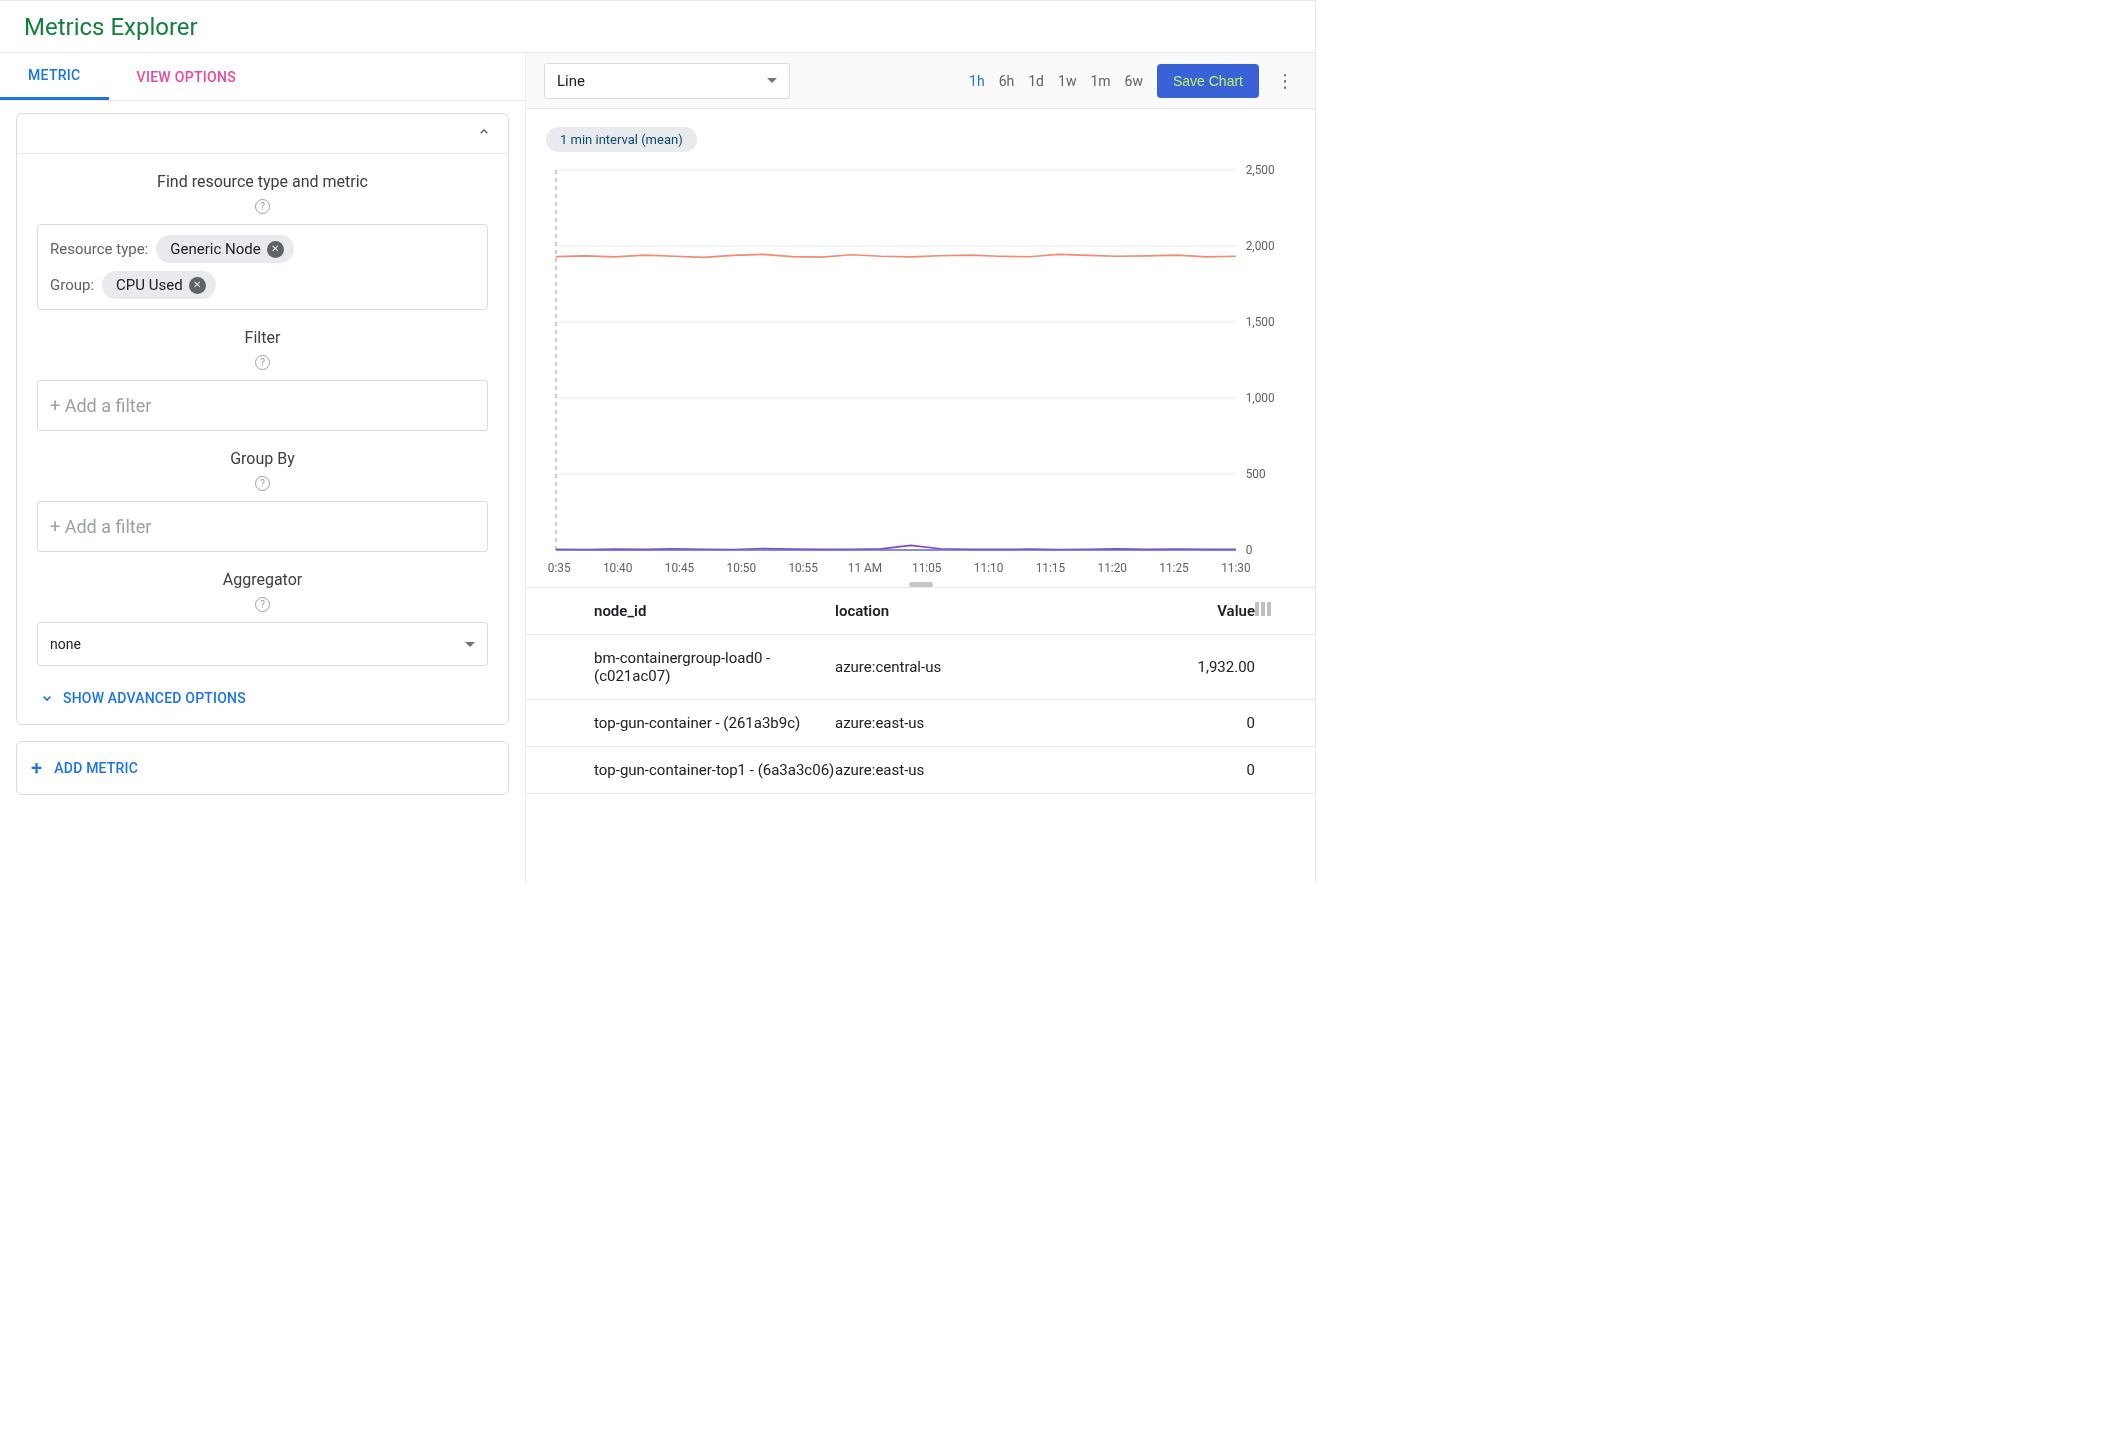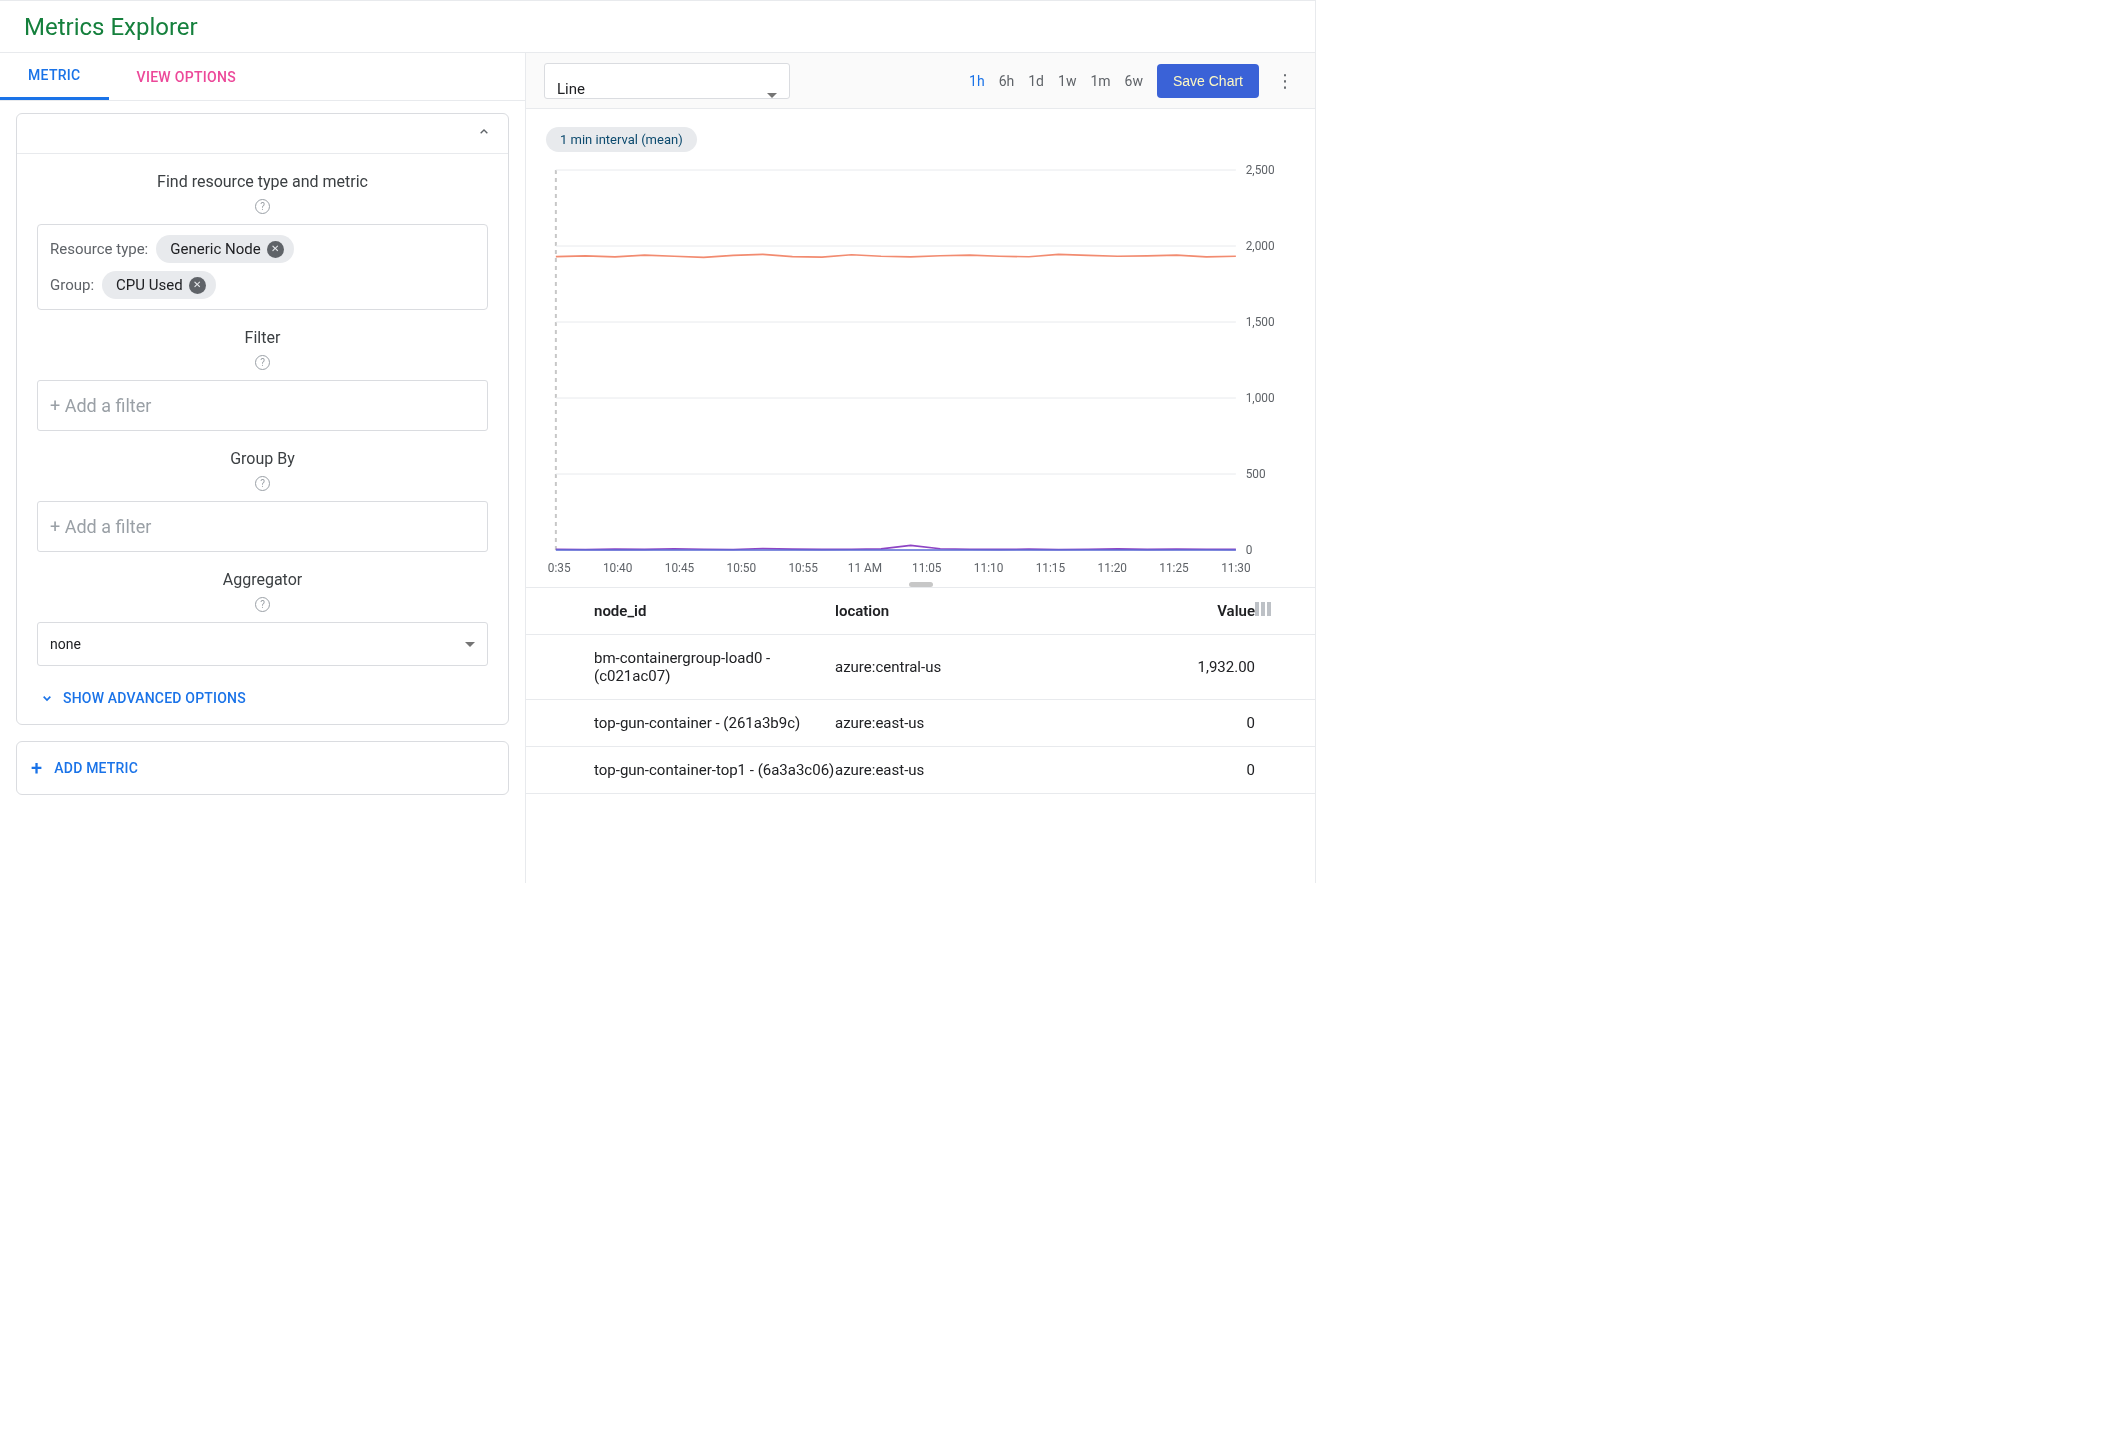--- a/index.html
+++ b/index.html
@@ -26,26 +26,26 @@
   .chip { display: inline-flex; align-items: center; gap: 6px; background: #e8eaed; color: #202124; border-radius: 16px; padding: 5px 10px 5px 14px; font-size: 15px; }
   .chip .x { width: 17px; height: 17px; border-radius: 50%; background: #5f6368; color: #e8eaed; display: inline-flex; align-items: center; justify-content: center; font-size: 10px; line-height: 1; cursor: pointer; }
   .input-box { border: 1px solid #dadce0; border-radius: 3px; padding: 14px 12px; color: #9aa0a6; font-size: 18px; margin-bottom: 18px; cursor: text; }
   .select-box { border: 1px solid #dadce0; border-radius: 3px; padding: 13px 12px; color: #202124; font-size: 14px; margin-bottom: 18px; display: flex; align-items: center; justify-content: space-between; cursor: pointer; }
   .caret { width: 0; height: 0; border-left: 5px solid transparent; border-right: 5px solid transparent; border-top: 5px solid #757575; }
   .adv { display: flex; align-items: center; gap: 8px; color: #1a73e8; font-weight: 500; letter-spacing: 0.2px; cursor: pointer; padding: 6px 2px 10px; }
   .add-metric { border: 1px solid #dadce0; border-radius: 6px; padding: 16px 14px; display: flex; align-items: center; gap: 12px; color: #1a73e8; font-weight: 500; letter-spacing: 0.2px; cursor: pointer; }
   .plus { font-size: 20px; line-height: 1; color: #1a73e8; }
   .main { flex: 1; display: flex; flex-direction: column; }
   .toolbar { height: 56px; border-bottom: 1px solid #e8eaed; display: flex; align-items: center; gap: 14px; padding: 0 18px; background: #fafafa; }
-  .ct-select { width: 246px; height: 36px; background: #fff; border: 1px solid #dadce0; border-radius: 3px; display: flex; align-items: flex-end; justify-content: space-between; padding: 0 12px; font-size: 15px; cursor: pointer; }
+  .ct-select { width: 246px; height: 36px; background: #fff; border: 1px solid #dadce0; border-radius: 3px; display: flex; align-items: center; justify-content: space-between; padding: 0 12px; font-size: 15px; cursor: pointer; }
   .spacer { flex: 1; }
   .range { display: flex; gap: 14px; }
   .range span { font-size: 14px; color: #5f6368; cursor: pointer; text-align: right; }
   .range span.active { color: #1a73e8; }
-  .save-btn { background: #3a62d7; color: #fef9c3; border: none; border-radius: 4px; padding: 9px 16px; font-size: 14px; cursor: pointer; }
+  .save-btn { background: #3a62d7; color: #bef264; border: none; border-radius: 4px; padding: 9px 16px; font-size: 14px; cursor: pointer; }
   .kebab { width: 24px; text-align: center; color: #5f6368; cursor: pointer; font-size: 18px; }
   .chart-area { padding: 18px 20px 0; position: relative; }
   .interval-chip { display: inline-block; background: #e8eaed; color: #0c4a6e; border-radius: 14px; padding: 5px 14px; font-size: 13px; }
   .chart { position: relative; height: 420px; margin-top: 8px; }
   .chart svg { width: 100%; height: 100%; }
   .drag-handle { width: 24px; height: 5px; border-radius: 3px; background: #c7c7c7; margin: 2px auto 0; }
   .legend { border-top: 1px solid #e8eaed; }
   .legend-head, .legend-row { display: grid; grid-template-columns: 48px 1fr 280px 140px 40px; align-items: center; padding: 14px 20px; font-size: 15px; }
   .legend-head { font-weight: 600; border-bottom: 1px solid #e8eaed; }
   .legend-head .col-icon { color: #9aa0a6; }

